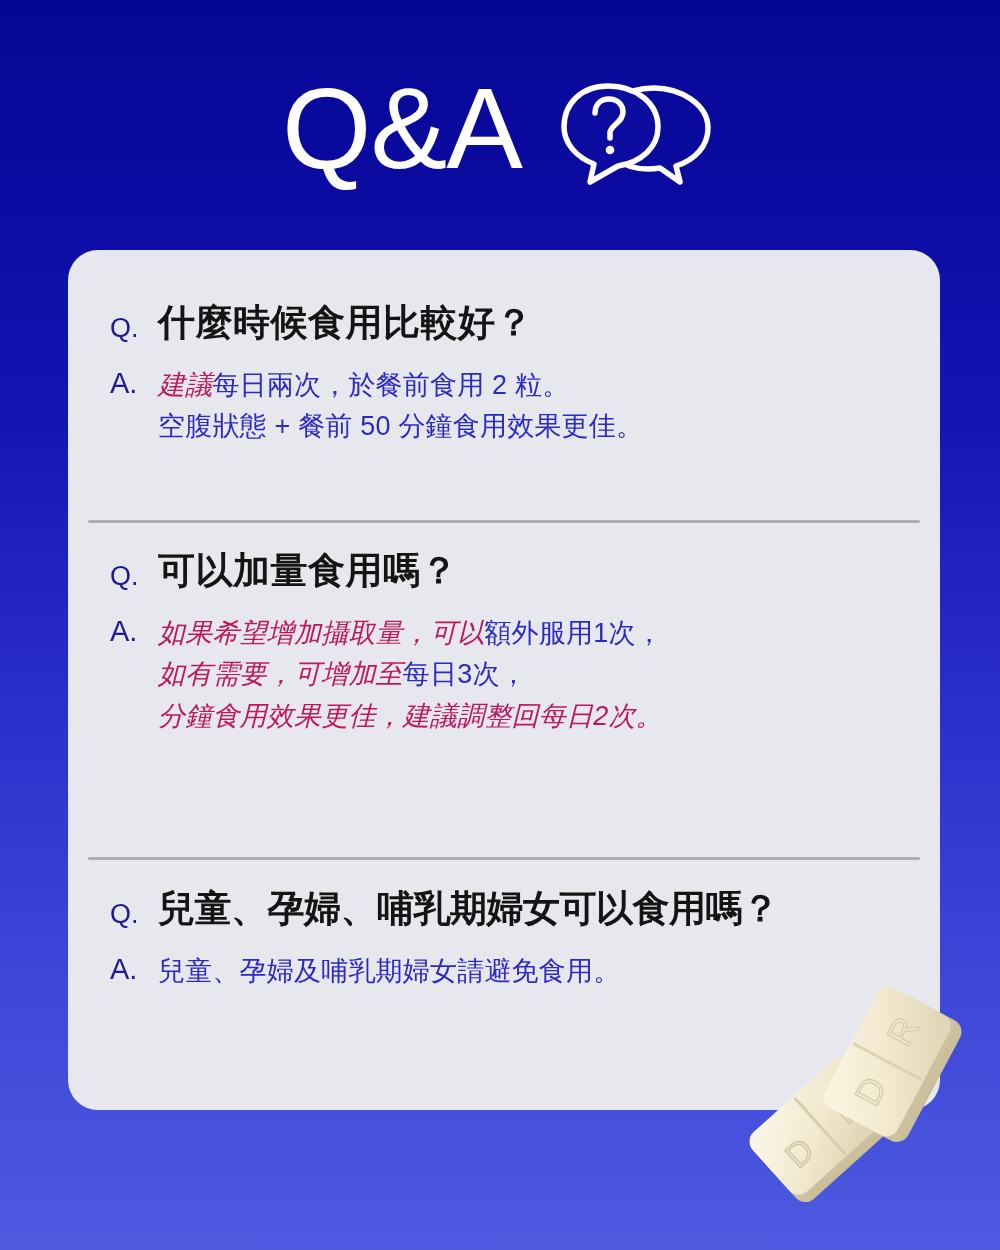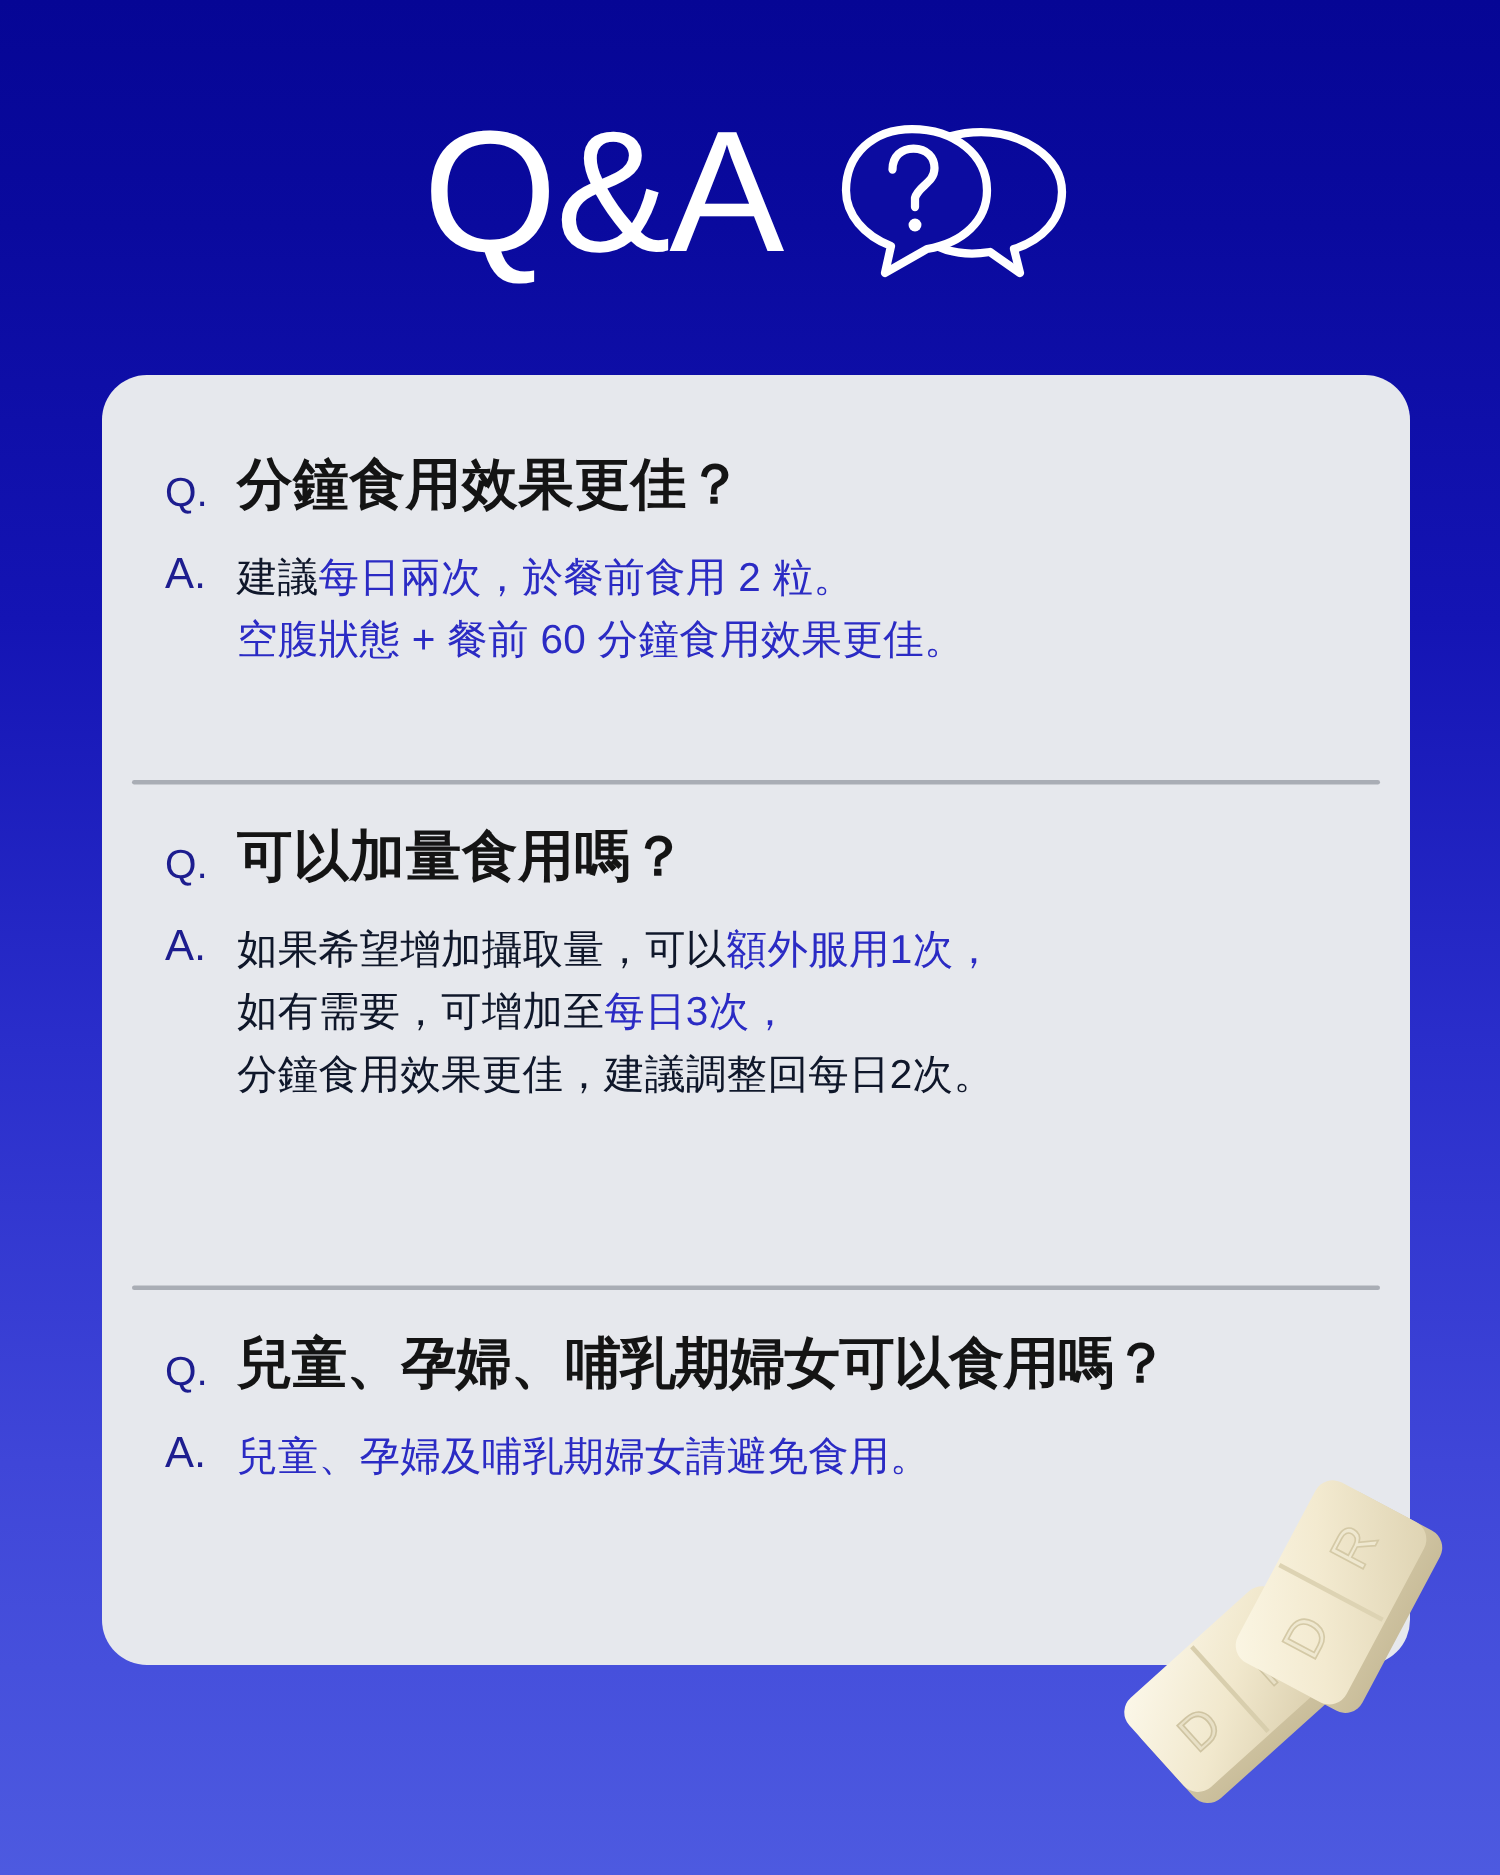--- a/index.html
+++ b/index.html
@@ -108,21 +108,21 @@
   .a-text {
     font-size:27px;
     line-height:1.52;
     color:#141414;
     letter-spacing:0.2px;
   }
 
   .a-line { white-space:nowrap; }
 
   .hl { color:#2b2bc4;margin-top:11px; }
-  .dk { color:#0f172a; }
+  .dk { color:#be185d;font-style:italic; }
 
   .divider {
     position:absolute;
     left:20px;
     width:832px;
     height:3px;
     background:#a9adb5;
     border-radius:2px;
   }
 
@@ -180,28 +180,28 @@
       <circle cx="62" cy="70" r="4.3" fill="#ffffff" stroke="none"></circle>
     </svg>
   </span>
 </div>
 
 <div class="card">
 
   <div class="qa-block" id="block1">
     <div class="qa-row">
       <span class="marker q-marker">Q.</span>
-      <span class="q-text">分鐘食用效果更佳？</span>
+      <span class="q-text">什麼時候食用比較好？</span>
     </div>
     <div class="q-gap"></div>
     <div class="qa-row">
       <span class="marker a-marker">A.</span>
       <span class="a-text">
           <div class="a-line"><span class="dk">建議</span><span class="hl">每日兩次，於餐前食用 2 粒。</span></div>
-          <div class="a-line"><span class="hl">空腹狀態 + 餐前 60 分鐘食用效果更佳。</span></div>
+          <div class="a-line"><span class="hl">空腹狀態 + 餐前 50 分鐘食用效果更佳。</span></div>
         </span>
     </div>
   </div>
 
   <div class="divider" id="div1"></div>
 
   <div class="qa-block" id="block2">
     <div class="qa-row">
       <span class="marker q-marker">Q.</span>
       <span class="q-text">可以加量食用嗎？</span>

